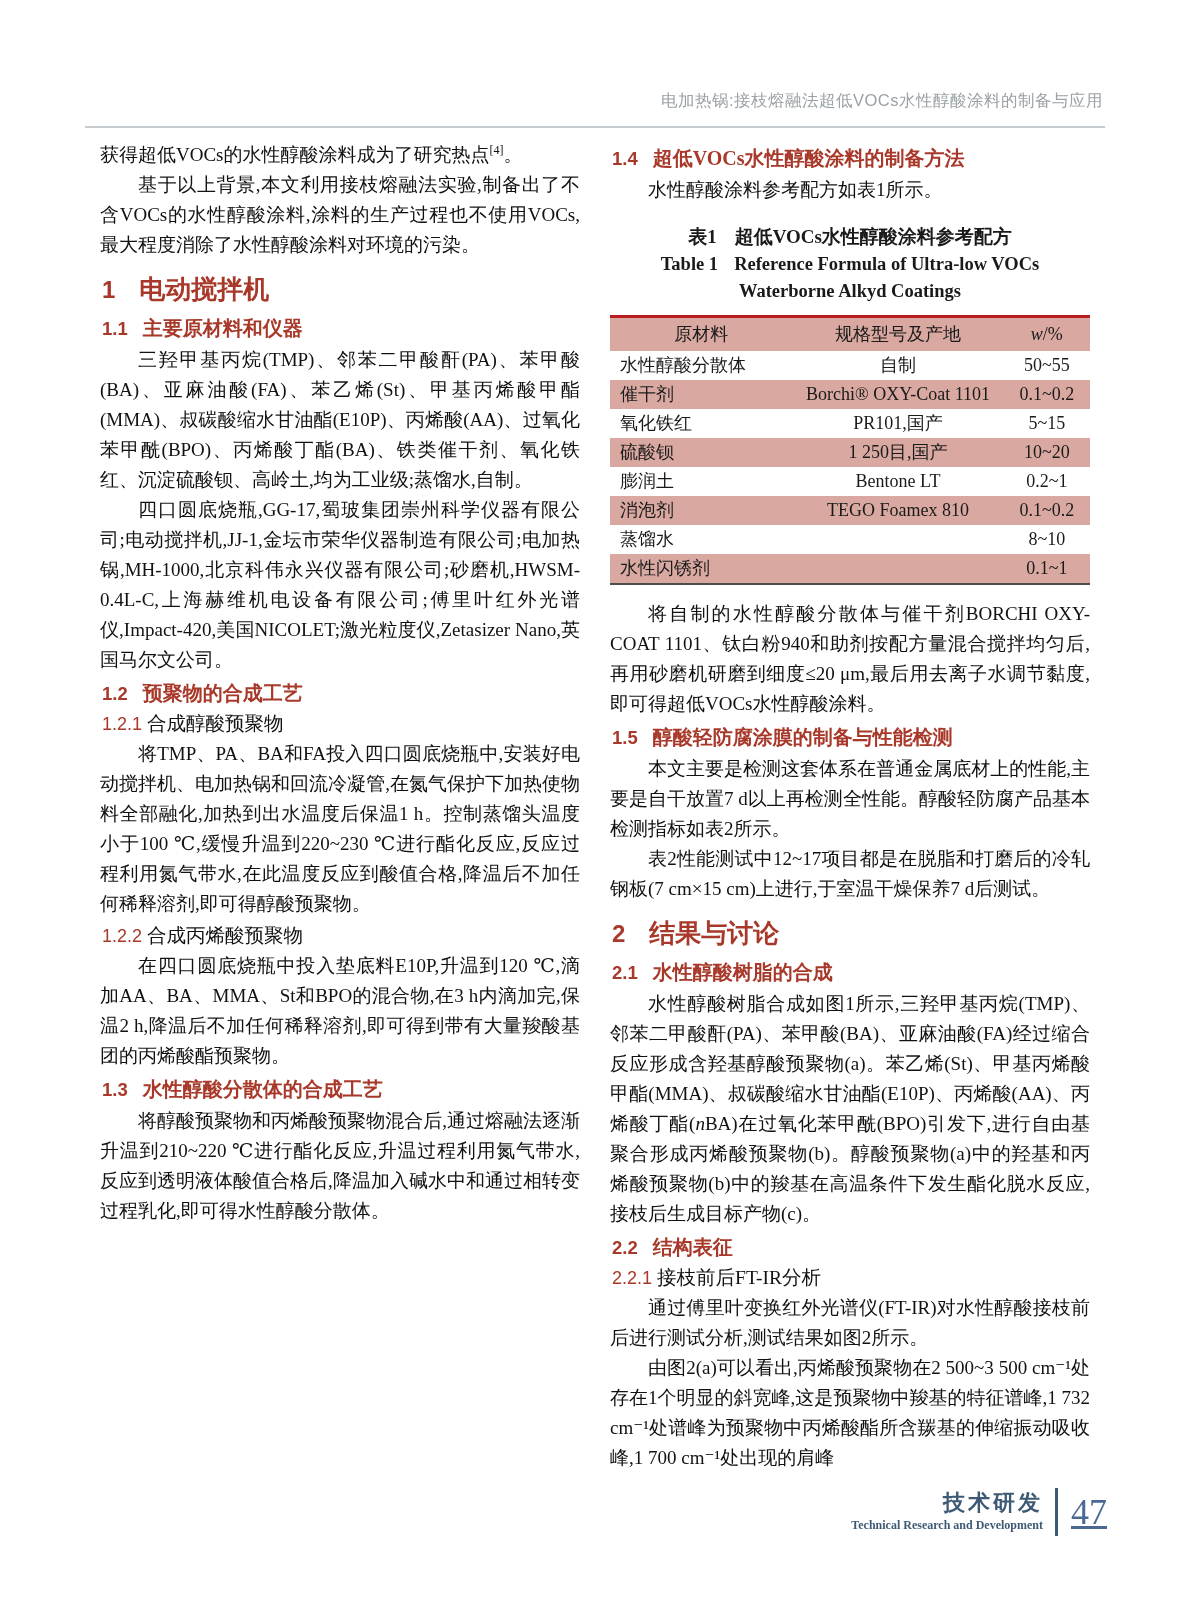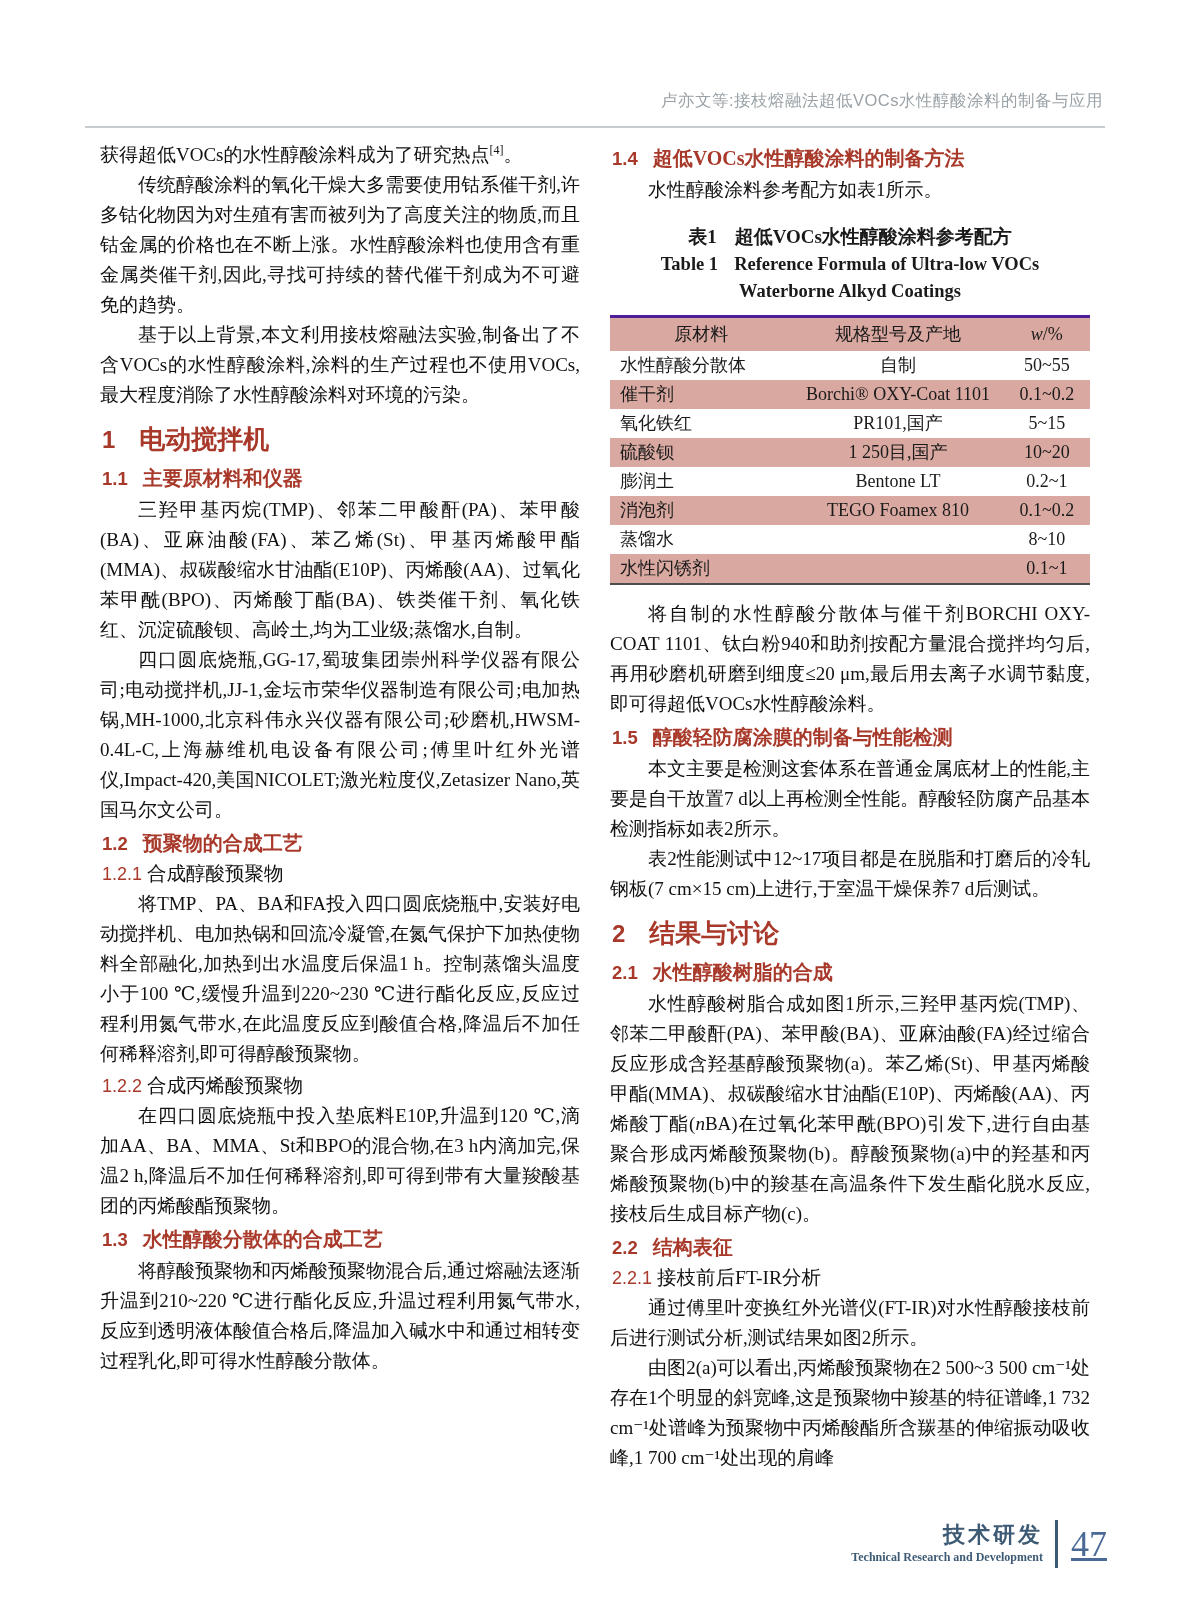--- a/index.html
+++ b/index.html
@@ -79,66 +79,65 @@
     line-height:27px;
   }
   .cap-en .lbl{margin-right:16px;}
   table.t1{
     width:100%;border-collapse:collapse;
     margin-top:10px;
     font-size:18px;
   }
   table.t1 thead th{
     background:var(--pink);
-    border-top:3px solid #4c1d95;
+    border-top:3px solid #b91c1c;
     font-weight:normal;
     padding:5px 6px;text-align:center;
     line-height:23px;
   }
   table.t1 td{
     padding:3px 6px;text-align:center;line-height:23px;
   }
   table.t1 td:first-child{text-align:left;padding-left:10px;}
   table.t1 thead th:first-child{width:38%;}
   table.t1 thead th:nth-child(2){width:44%;}
   table.t1 thead th:nth-child(3){width:18%;}
   table.t1 tbody tr:nth-child(even){background:var(--pink);}
   table.t1 tbody tr:last-child{border-bottom:2px solid #4d4d4d;}
   .wit{font-style:italic;}
   .itl{font-style:italic;}
   .sp-after-table{margin-top:14px;}
   
   .footer{
-    position:absolute;top:1520px;right:80px;
+    position:absolute;top:1488px;right:80px;
     display:flex;align-items:center;
   }
   .footer .labels{text-align:right;margin-right:12px;color:var(--slate);}
   .footer .cn{
     font-family:"Liberation Sans","DejaVu Sans",sans-serif;
     font-size:22px;font-weight:bold;letter-spacing:3px;line-height:26px;
   }
   .footer .en{
     font-size:12px;font-weight:bold;line-height:18px;
   }
   .footer .bar{width:3px;height:48px;background:var(--slate);margin-right:13px;}
   .footer .pnum{font-size:36px;color:var(--pagenum);text-decoration:underline;}
 </style>
 </head>
 <body>
 
 <div class="page">
 
-  <div class="running-head">卢亦文等:接枝熔融法超低VOCs水性醇酸涂料的制备与应用</div>
+  <div class="running-head">电加热锅:接枝熔融法超低VOCs水性醇酸涂料的制备与应用</div>
   <div class="head-rule"></div>
 
   <div class="cols">
 
     <div class="col">
       <p class="body noindent"><span>获得超低VOCs的水性醇酸涂料成为了研究热点</span><sup>[4]</sup><span>。</span></p>
-      <p class="body">传统醇酸涂料的氧化干燥大多需要使用钴系催干剂,许多钴化物因为对生殖有害而被列为了高度关注的物质,而且钴金属的价格也在不断上涨。水性醇酸涂料也使用含有重金属类催干剂,因此,寻找可持续的替代催干剂成为不可避免的趋势。</p>
       <p class="body">基于以上背景,本文利用接枝熔融法实验,制备出了不含VOCs的水性醇酸涂料,涂料的生产过程也不使用VOCs,最大程度消除了水性醇酸涂料对环境的污染。</p>
 
       <div class="h1r">
         <span class="num">1</span>
         <span>电动搅拌机</span>
       </div>
 
       <div class="h2r">
         <span class="num">1.1</span>
         <span>主要原材料和仪器</span>

